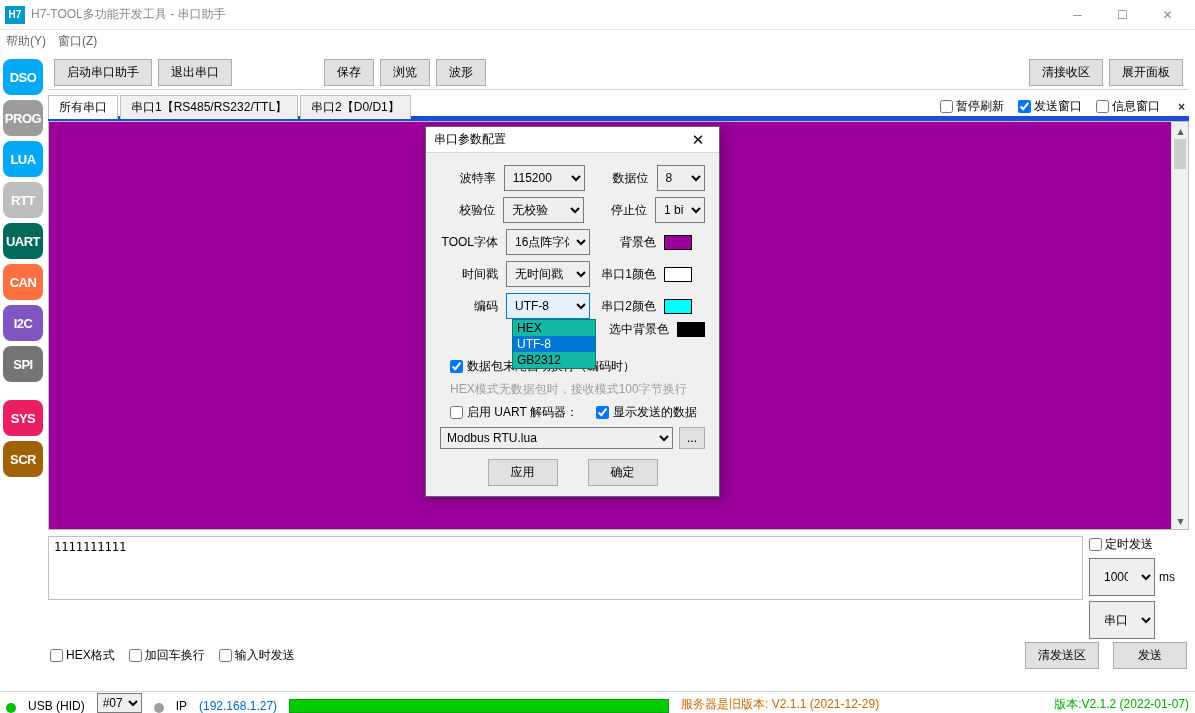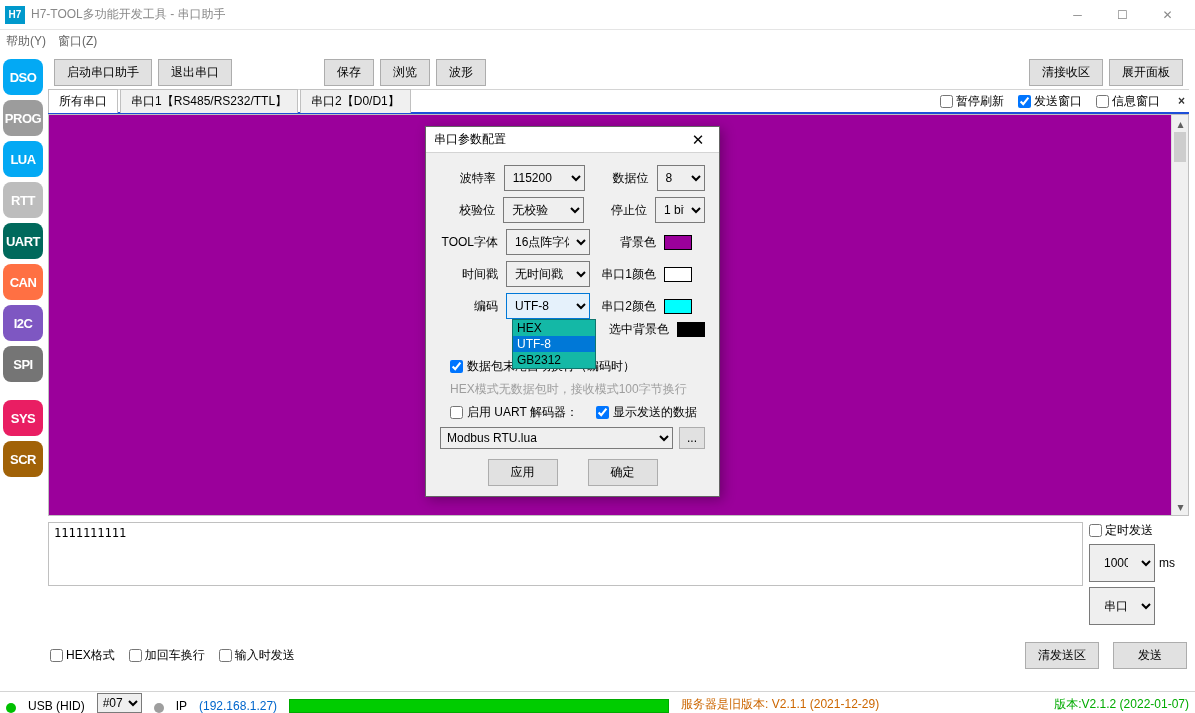--- a/index.html
+++ b/index.html
@@ -15,41 +15,41 @@
 .toolbar-row { height: 34px; display: flex; align-items: center; padding: 4px 6px; gap: 6px; border-bottom: 1px solid #d4d4d4; }
 .btn { border: 1px solid #adadad; background: #e1e1e1; padding: 4px 12px; cursor: pointer; }
 .spacer { flex: 1; }
 
 .sidetabs { position: absolute; left: 0; top: 56px; width: 48px; }
 .sidetab { width: 40px; height: 36px; margin: 3px 3px 5px 3px; border-radius: 8px; color: #fff; font-weight: bold; display: flex; align-items: center; justify-content: center; font-size: 13px; letter-spacing: -0.5px; }
 .c-dso{background:#03a9f4}.c-prog{background:#9c9c9c}.c-lua{background:#03a9f4}.c-rtt{background:#bdbdbd}.c-uart{background:#00695c}.c-can{background:#ff7043}.c-i2c{background:#7e57c2}.c-spi{background:#757575}.c-sys{background:#e91e63}.c-scr{background:#a16207}
 .sidegap{height:10px}
 
 .mainwrap { position: absolute; left: 48px; top: 90px; right: 6px; bottom: 44px; display: flex; flex-direction: column; }
-.tabrow { height: 24px; display: flex; align-items: center; border-bottom: 2px solid #1d4ed8; }
+.tabrow { height: 24px; display: flex; align-items: center; border-bottom: 5px solid #1d4ed8; margin-top: 7px; }
 .tabrow .tab { border: 1px solid #c0c0c0; border-bottom: none; padding: 3px 10px; margin-right: 2px; background: #f0f0f0; }
 .tabrow .tab.active { background: #fff; }
 .tabrow .rchecks { display:flex; gap:14px; align-items:center; margin-right:4px;}
 .tabrow .rchecks label{display:flex;align-items:center;gap:3px}
 .rchecks .xmark{margin-left:4px;color:#333;font-weight:bold}
 
 .recv-area { flex: 1; background: #9b009b; border: 1px solid #c0c0c0; position: relative; }
 .recv-area .vscroll { position:absolute; right:0; top:0; width:17px; height:100%; background:#f0f0f0; border-left:1px solid #dcdcdc; }
 .recv-area .vscroll .thumb{ background:#cdcdcd; margin:17px 2px 0 2px; height:30px;}
 .recv-area .vscroll .arrow{position:absolute;width:17px;height:17px;display:flex;align-items:center;justify-content:center;color:#606060;}
 .recv-area .vscroll .arrow.bot{bottom:0}
 
 .send-block { margin-top:6px; display:flex; gap:6px; }
 .send-text { flex:1; border:1px solid #c0c0c0; height:64px; padding:3px 5px; resize:none; font-family:monospace; }
 .send-right { width:100px; display:flex; flex-direction:column; gap:5px; }
 .send-right label{display:flex;align-items:center;gap:3px}
 .send-right select{border:1px solid #7a7a7a;padding:10px;width:66px}
 .send-right .unitrow{display:flex;align-items:center;gap:4px}
 
-.send-bot { height:28px; display:flex; align-items:center; gap:14px; padding:0 2px; margin-top:16px;}
+.send-bot { height:28px; display:flex; align-items:center; gap:14px; padding:0 2px; margin-top:2px;}
 .send-bot label{display:flex;align-items:center;gap:3px}
 
 .statusbar { position:absolute; left:0; right:0; bottom:0; height:22px; border-top:1px solid #d4d4d4; display:flex; align-items:flex-end; padding:0 6px; gap:12px; }
 .dot{width:10px;height:10px;border-radius:50%}
 .dot.green{background:#00c000}.dot.grey{background:#9e9e9e}
 .statusbar select{border:1px solid #7a7a7a;padding:1px}
 .progress{flex:0 0 380px;height:14px;border:1px solid #00aa00;background:#00cc00}
 .status-ver{color:#cc6600}
 .status-ver2{color:#00aa00}
 

